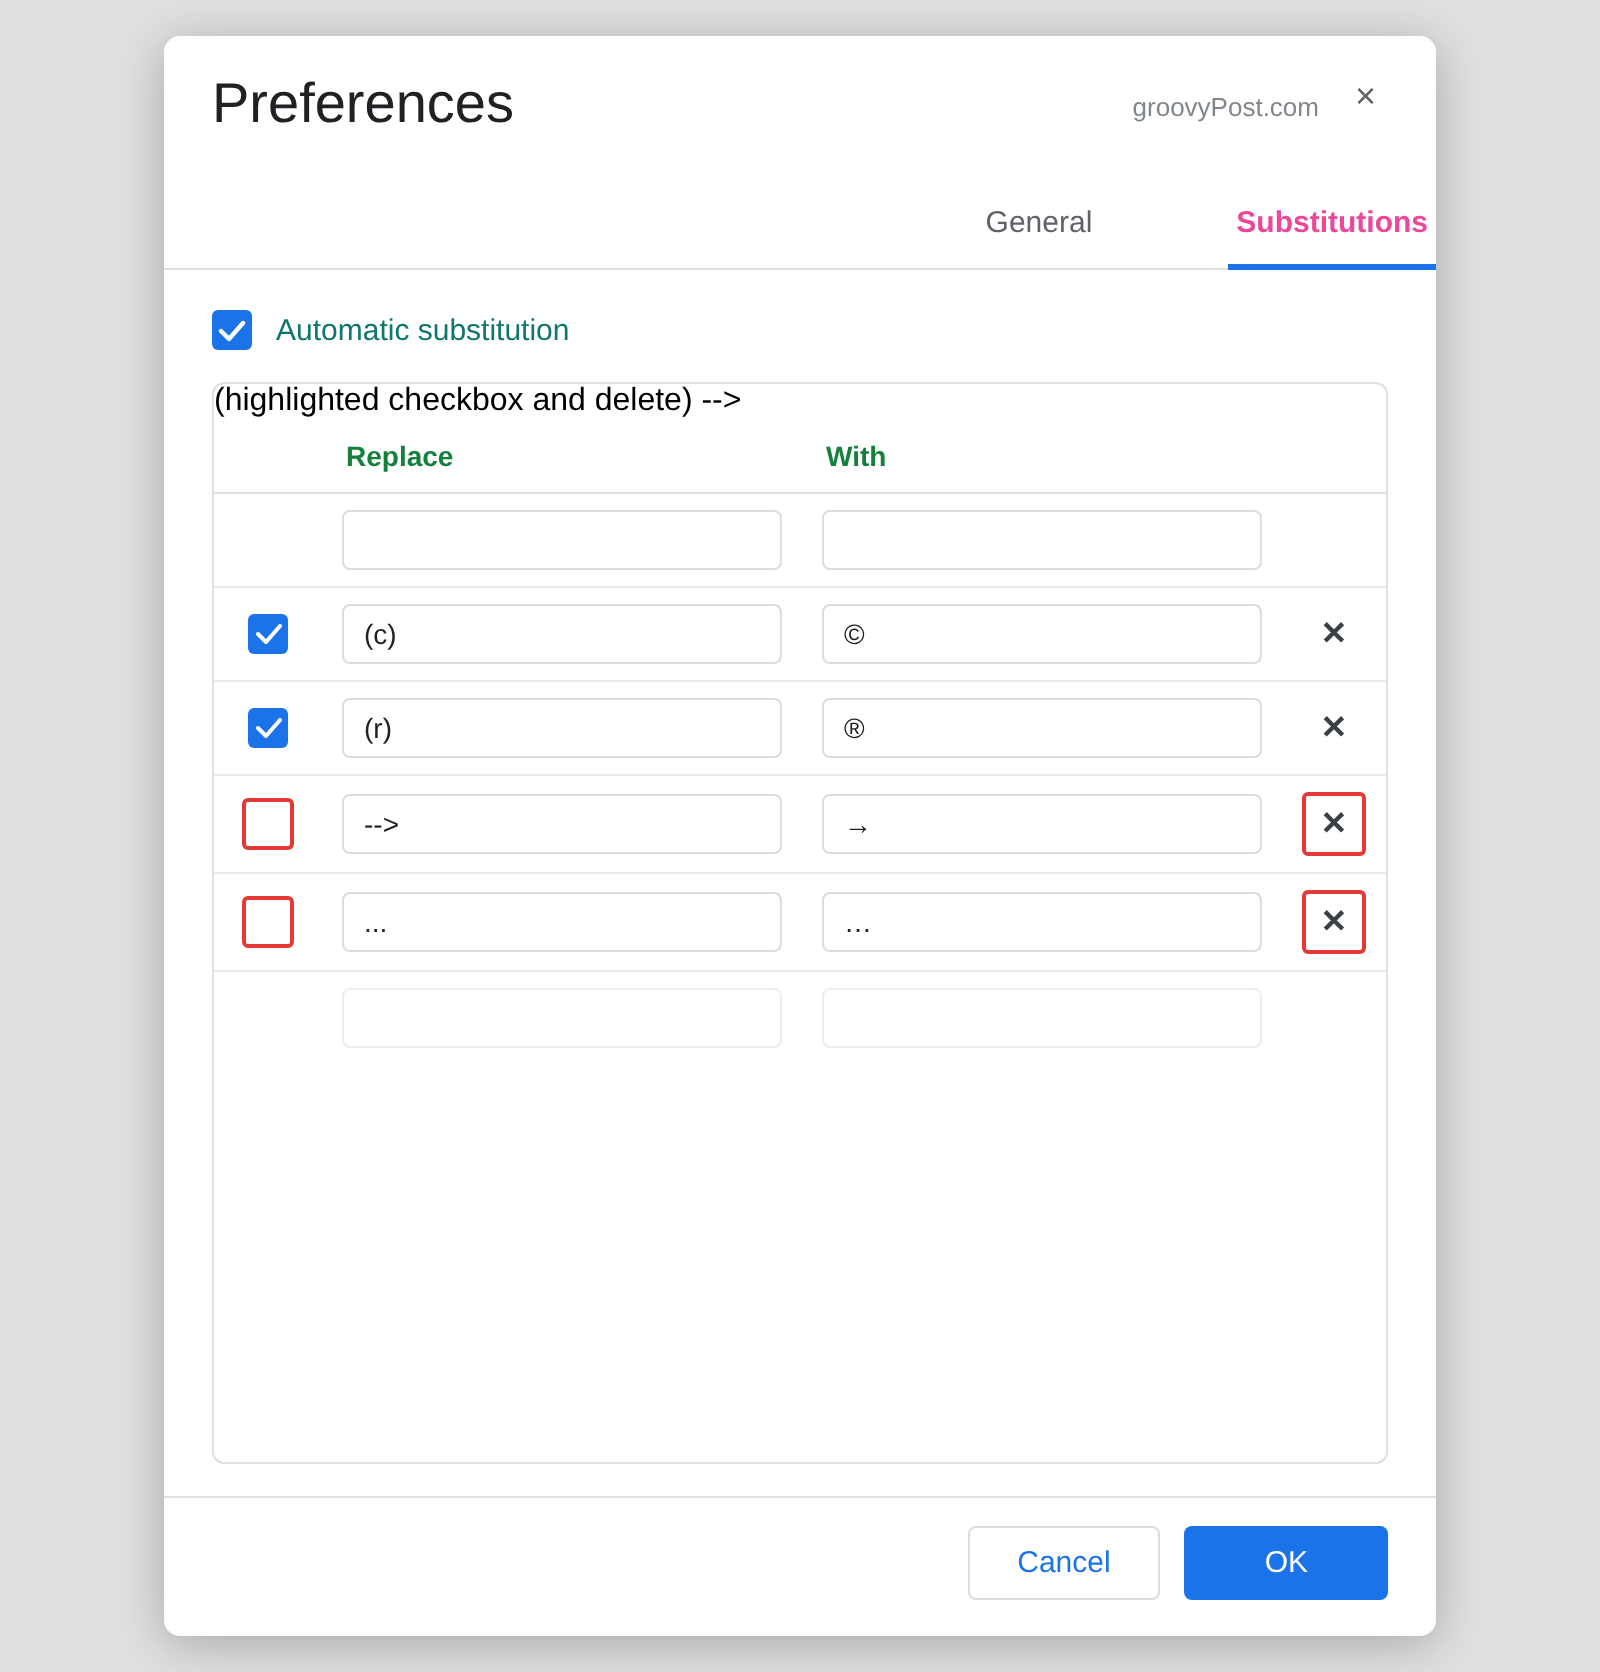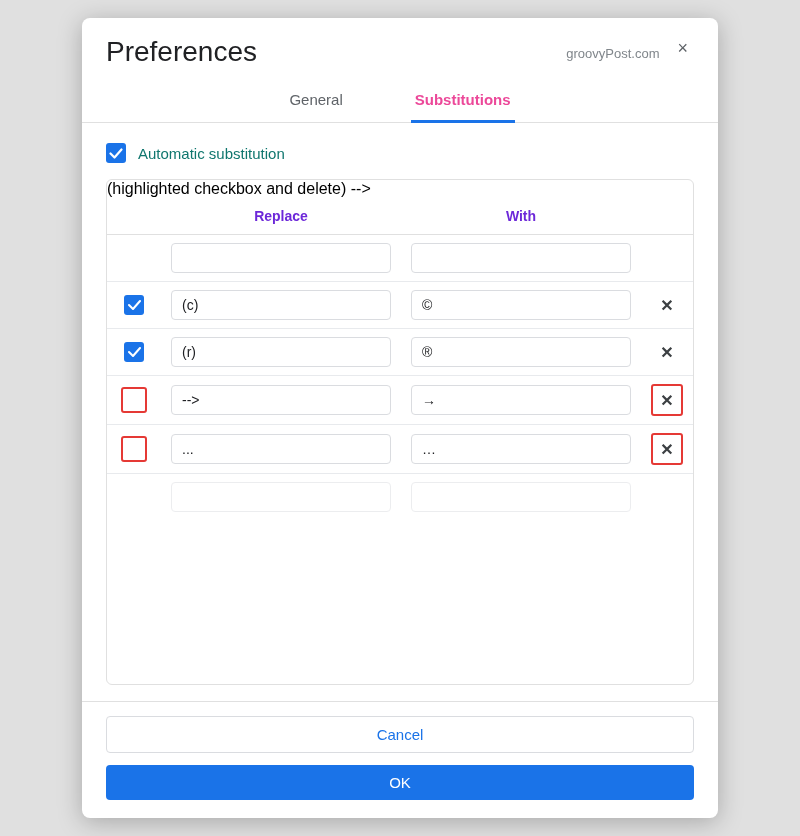--- a/index.html
+++ b/index.html
@@ -45,23 +45,23 @@
       background: none;
       border: none;
       cursor: pointer;
       font-size: 18px;
       color: #5f6368;
       padding: 2px 6px;
       border-radius: 4px;
     }
     .tabs {
       display: flex;
-      justify-content: center;
+      justify-content: flex-end;
       gap: 64px;
-      margin-top: 15px;
+      margin-top: 27px;
       border-bottom: 1px solid #e0e0e0;
       padding-bottom: 0;
     }
     .tab {
       font-size: 15px;
       padding: 8px 4px 12px 4px;
       cursor: pointer;
       color: #5f6368;
       border-bottom: 3px solid transparent;
       margin-bottom: -1px;
@@ -112,24 +112,24 @@
     }
     .table-scroll::-webkit-scrollbar { width: 10px; }
     .table-scroll::-webkit-scrollbar-track { background: #f1f3f4; }
     .table-scroll::-webkit-scrollbar-thumb { background: #bdc1c6; border-radius: 5px; }
     table {
       width: 100%;
       border-collapse: collapse;
     }
     .col-header-row th {
       padding: 10px 12px;
-      text-align: center;
+      text-align: left;
       font-size: 14px;
       font-weight: 600;
-      color: #6d28d9;
+      color: #15803d;
       background: #fff;
       border-bottom: 1px solid #e0e0e0;
     }
     .col-header-row th:first-child { width: 54px; }
     .col-header-row th:last-child { width: 44px; }
     tbody tr {
       border-bottom: 1px solid #e8eaed;
     }
     tbody tr:last-child { border-bottom: none; }
     td {
@@ -194,21 +194,20 @@
       font-size: 16px;
       color: #3c4043;
       font-weight: bold;
     }
     .dialog-footer {
       display: flex;
       justify-content: flex-end;
       gap: 12px;
       padding: 14px 24px 18px 24px;
       border-top: 1px solid #e0e0e0;
-      flex-direction: column;
     }
     .btn-cancel {
       background: #fff;
       border: 1px solid #dadce0;
       border-radius: 4px;
       color: #1a73e8;
       font-size: 15px;
       padding: 9px 24px;
       cursor: pointer;
       font-weight: 500;

